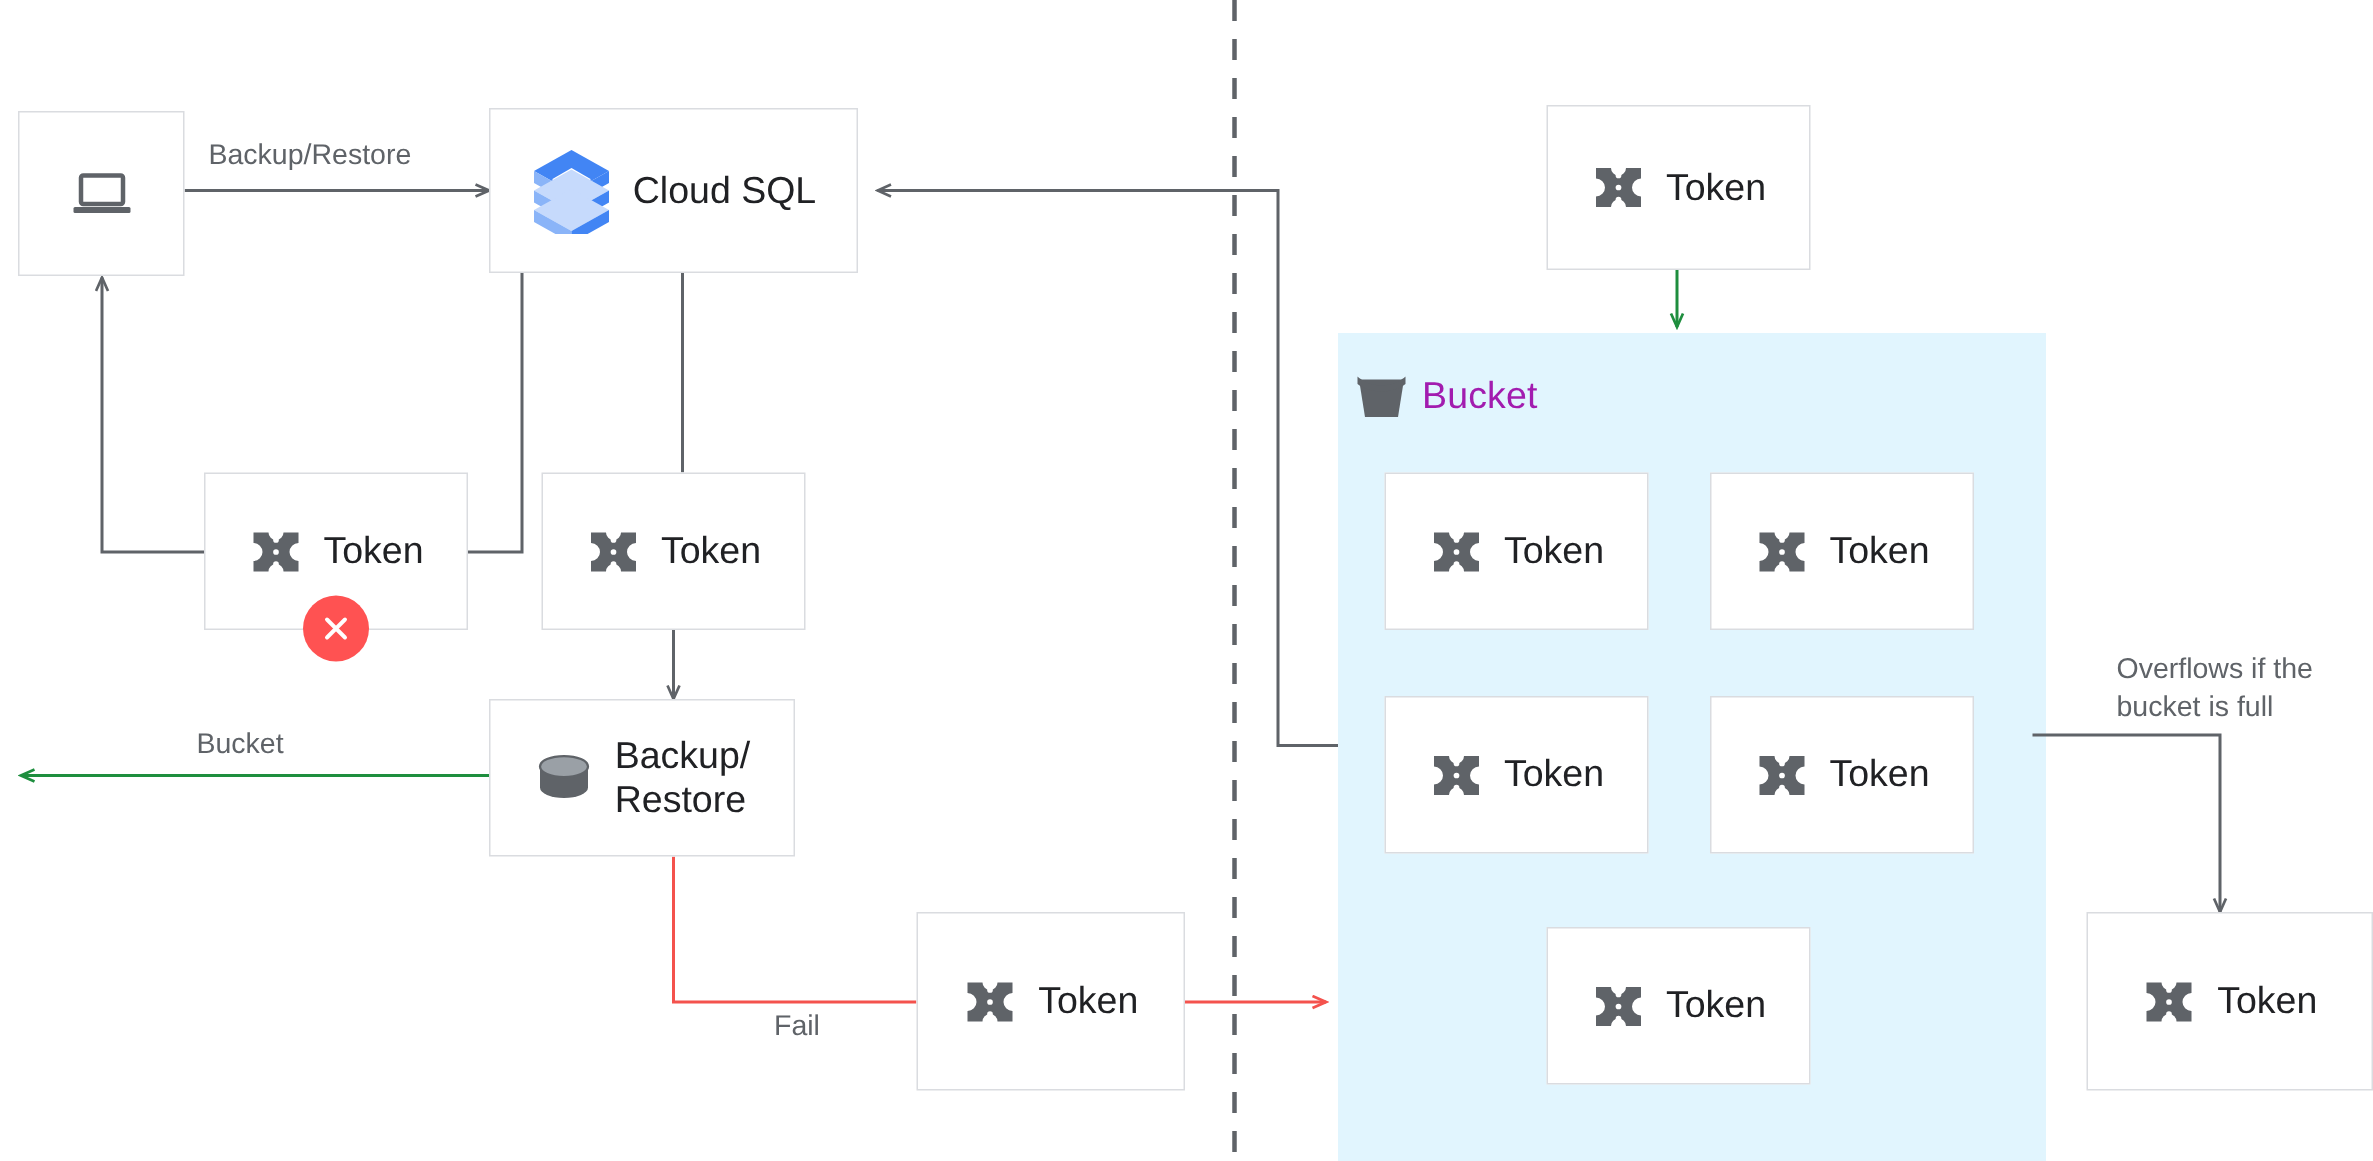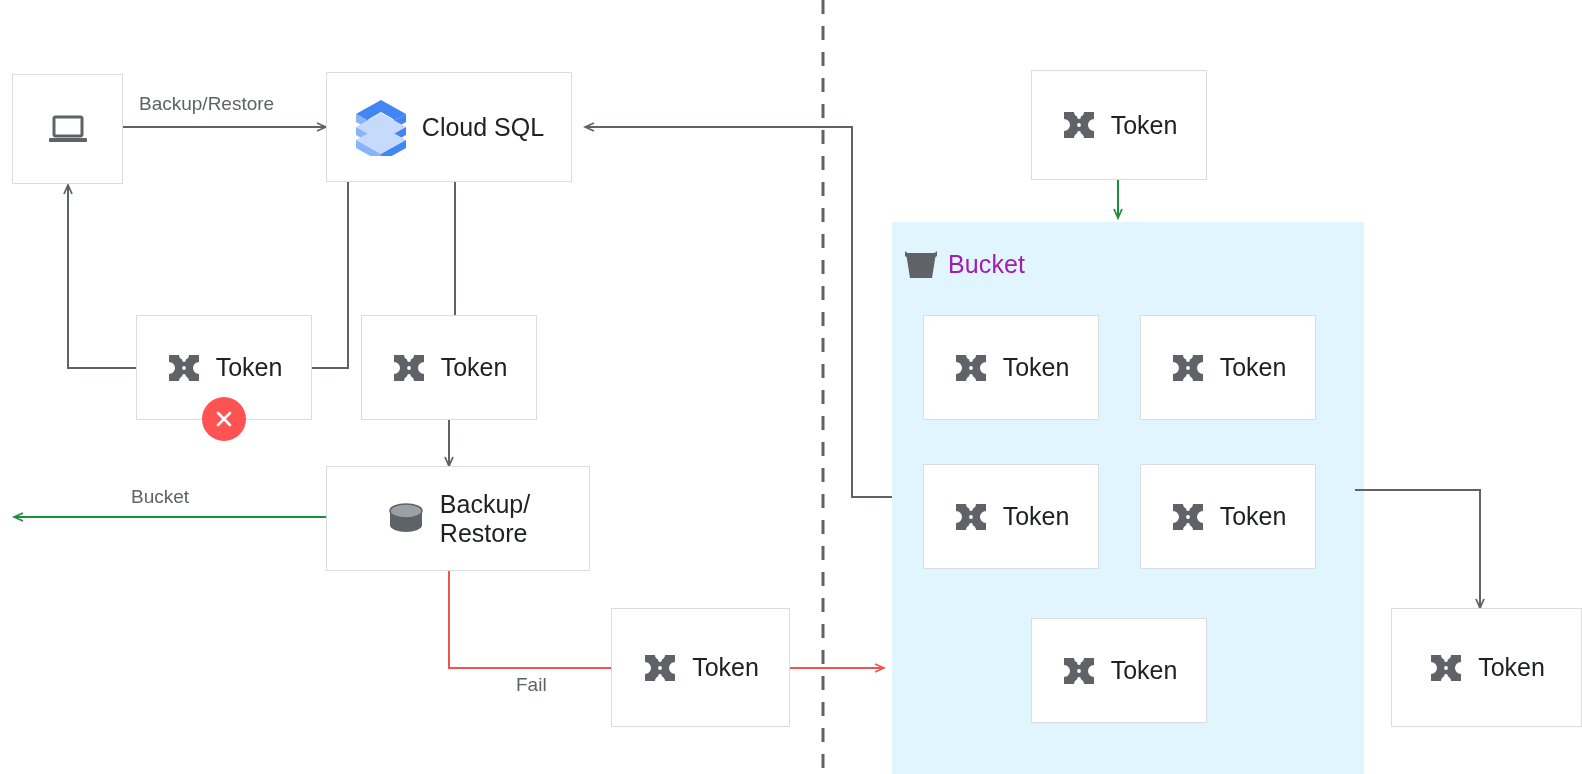--- a/index.html
+++ b/index.html
@@ -199,21 +199,21 @@
           <path d="M3,3 h10 a4,4 0 0 0 10,0 h10 v7 a4,4 0 0 0 0,12 v7 h-10 a4,4 0 0 0 -10,0 h-10 v-7 a4,4 0 0 0 0,-12 z" fill="#5f6368"></path>
           <circle cx="18" cy="8" r="1.9" fill="#ffffff"></circle>
           <circle cx="18" cy="16" r="1.9" fill="#ffffff"></circle>
           <circle cx="18" cy="24" r="1.9" fill="#ffffff"></circle>
         </svg>
       </span>
       <span class="box-label">Token</span>
     </div>
   </div>
 
-  <div class="box layer-node" style="left:326px; top:466px; width:264px; height:105px;">
+  <div class="box layer-node" style="left:326px; top:466px; width:204px; height:105px;">
     <div class="box-inner">
       <span class="icon">
         <svg width="40" height="34" viewBox="0 0 40 34">
           <path d="M4,9 v14 a16,7 0 0 0 32,0 v-14 z" fill="#5f6368"></path>
           <ellipse cx="20" cy="9" rx="16" ry="7" fill="#9aa0a6"></ellipse>
           <ellipse cx="20" cy="9" rx="16" ry="7" fill="none" stroke="#5f6368" stroke-width="1.5"></ellipse>
         </svg>
       </span>
       <span class="box-label">Backup/
 Restore</span>
@@ -342,14 +342,16 @@
     </div>
   </div>
 
 
   <div class="edge-label layer-top" style="left:139px; top:92px;">Backup/Restore</div>
 
   <div class="edge-label layer-top" style="left:131px; top:485px;">Bucket</div>
 
   <div class="edge-label layer-top" style="left:516px; top:633px;margin-top:40px;">Fail</div>
 
+  <div class="edge-label layer-top" style="left:1411px; top:435px;">Overflows if the
+bucket is full</div>
 
 </div>
 
 </body></html>

